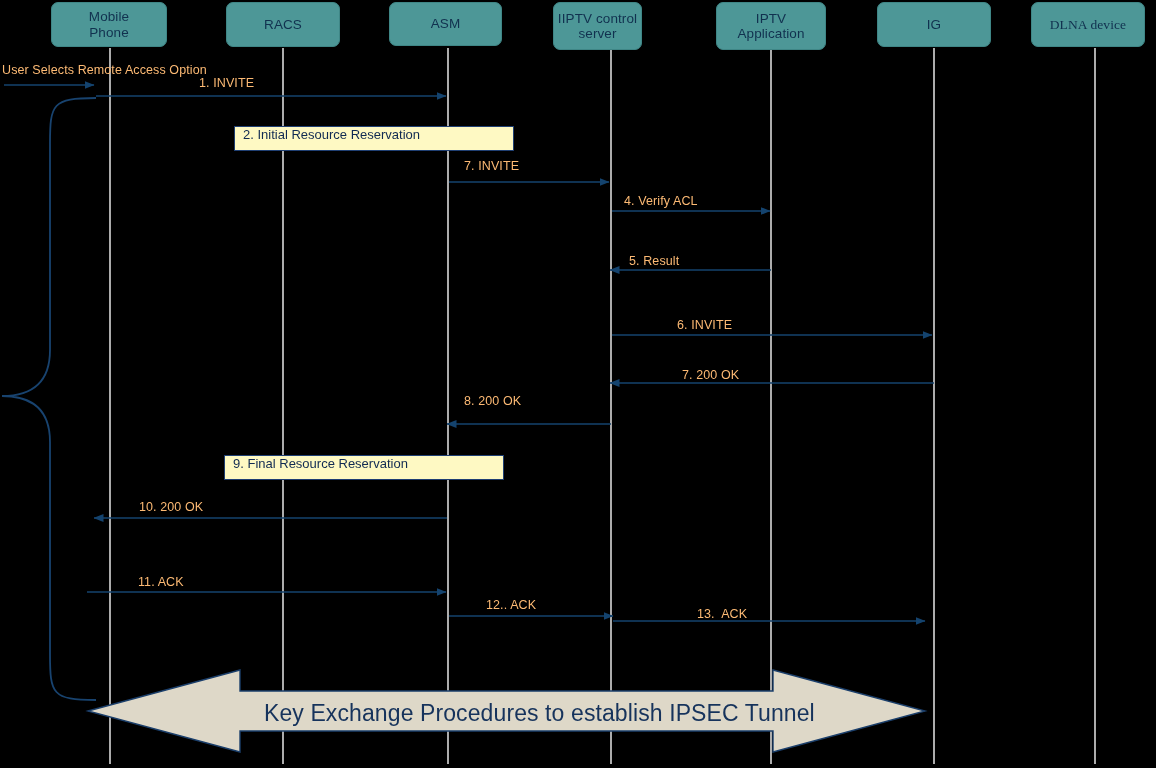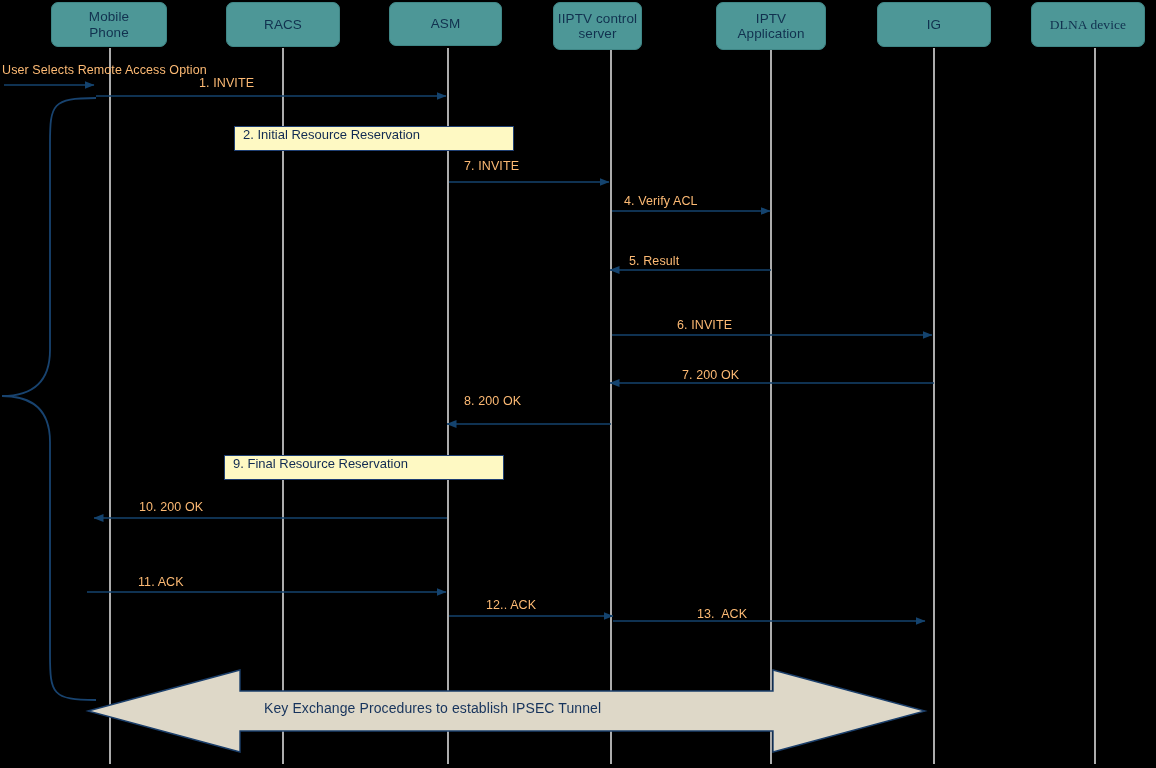--- a/index.html
+++ b/index.html
@@ -49,21 +49,21 @@
     color:#10517f;
     font-size:17px;
     font-weight:bold;
     line-height:23px;
     white-space:pre-line;
     letter-spacing:0.2px;
   }
   .banner-label{
     position:absolute;
     color:#16335c;
-    font-size:14px;
+    font-size:23px;
     white-space:nowrap;
     letter-spacing:0.1px;
   }
 </style>
 </head>
 <body>
 
 <div id="stage">
 
   <svg id="diagram" viewBox="0 0 1156 768" xmlns="http://www.w3.org/2000/svg">

